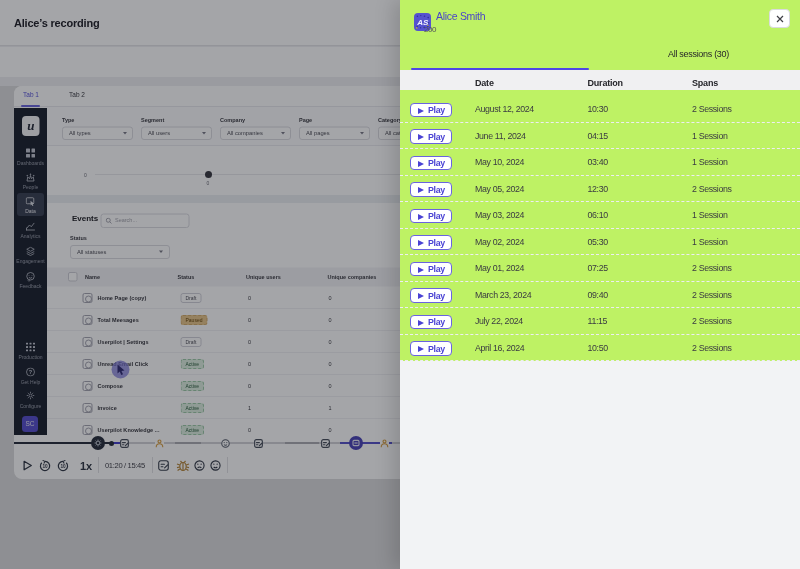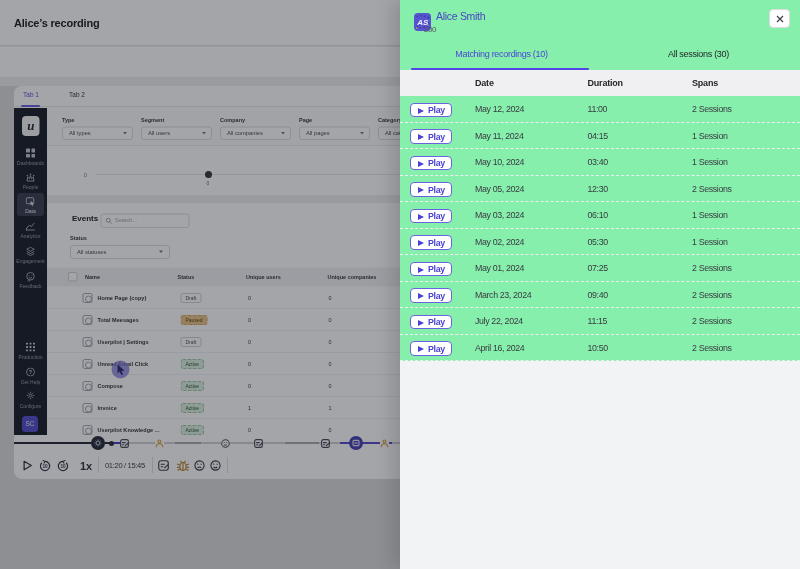--- a/index.html
+++ b/index.html
@@ -26,21 +26,21 @@
   .erow::after { content:""; position:absolute; left:76px; top:17px; width:10px; height:10px; border:2px solid #a8a8b3; border-radius:50%; background:transparent; }
   .en { position:absolute; left:101px; font-weight:bold; letter-spacing:0.1px; color:#3b3b42; }
   .badge { position:absolute; left:267px; top:12px; height:20px; line-height:16px; padding:0 8px; border-radius:5px; font-size:10px; }
   .bd { border:2px solid #d2d2da; color:#52525b; background:#fff; }
   .bp { border:2px dashed #d4ad6e; color:#6b4c12; background:#e8c68c; }
   .ba { border:2px dashed #a0cbaa; color:#2f5f41; background:#def0e1; }
   .v1 { position:absolute; left:402px; }
   .v2 { position:absolute; left:563px; }
   .tlic { position:absolute; top:2.5px; background:#fff; }
   #dim { position:absolute; inset:0; background:rgba(5,9,17,0.365); }
-  #drawer { position:absolute; left:400px; top:0; width:400px; height:569px; background:#86efac; box-shadow:-7px 0 18px rgba(0,0,0,0.15); }
+  #drawer { position:absolute; left:400px; top:0; width:400px; height:569px; background:#bef264; box-shadow:-7px 0 18px rgba(0,0,0,0.15); }
   .dtab { position:absolute; top:48.5px; font-size:9px; letter-spacing:-0.3px; text-align:center; }
   .dth { position:absolute; top:0; font-size:9px; font-weight:bold; letter-spacing:-0.2px; color:#26262b; line-height:26px; }
   .drow { position:absolute; left:0; width:400px; height:26.5px; border-bottom:1px dashed #ededf2; font-size:8.8px; color:#3a3a42; letter-spacing:-0.35px; }
   .drow > span { position:absolute; top:0; line-height:26px; }
   .drow > .pb { top:6.5px; }
   .pb { position:absolute; left:9.5px; width:42px; height:14.5px; border:1px solid #6a63e0; border-radius:4px; background:#fff; }
   .pb::before { content:""; position:absolute; left:7px; top:4px; width:0; height:0; border-left:6px solid #4a42d4; border-top:3.5px solid transparent; border-bottom:3.5px solid transparent; }
   .pb::after { content:"Play"; position:absolute; left:17.5px; top:0.5px; font-size:8.8px; line-height:13px; font-weight:bold; color:#4a42d4; letter-spacing:-0.3px; }
   .dc1 { left:75px; } .dc2 { left:187.5px; } .dc3 { left:292px; }
 </style>
@@ -344,37 +344,36 @@
           <text x="8.9" y="12" text-anchor="middle" font-size="8" font-weight="bold" font-style="italic" fill="#f2f2fb" font-family="Liberation Sans">AS</text>
         </svg>
     </div>
     <div class="a" style="left:36px;top:9.5px;font-size:10.5px;font-weight:normal;letter-spacing:-0.3px;color:#4a44c8;">Alice Smith</div>
     <div class="a" style="left:24px;top:24.5px;font-size:8px;letter-spacing:-0.4px;color:#52525b;">200</div>
     <div class="a" style="left:369px;top:9px;width:21px;height:19px;border:1px solid #dadade;border-radius:4px;background:#fff;">
       <svg class="a" style="left:6px;top:5px;" width="8" height="8" viewBox="0 0 8 8" stroke="#3f3f46" stroke-width="1.2">
           <path d="M1 1 L7 7 M7 1 L1 7"></path>
         </svg>
     </div>
-    <div class="dtab" style="left:7px;width:189px;color:#4c46d6;">Matching recordings (10)</div>
     <div class="dtab" style="left:204px;width:189px;color:#27272a;">All sessions (30)</div>
     <div class="a" style="left:11px;top:68px;width:178px;height:2px;background:#4f46e5;border-radius:1px;"></div>
-    <div class="a" style="left:0;top:70px;width:400px;height:26px;background:#f0f0f2;">
+    <div class="a" style="left:0;top:70px;width:400px;height:20px;background:#f0f0f2;">
       <span class="dth dc1">Date</span>
         <span class="dth dc2">Duration</span>
         <span class="dth dc3">Spans</span>
     </div>
     <div class="drow" style="top:96px;">
         <span class="pb"></span>
-        <span class="dc1">May 12, 2024</span>
-        <span class="dc2">11:00</span>
+        <span class="dc1">August 12, 2024</span>
+        <span class="dc2">10:30</span>
         <span class="dc3">2 Sessions</span>
       </div>
     <div class="drow" style="top:122.5px;">
         <span class="pb"></span>
-        <span class="dc1">May 11, 2024</span>
+        <span class="dc1">June 11, 2024</span>
         <span class="dc2">04:15</span>
         <span class="dc3">1 Session</span>
       </div>
     <div class="drow" style="top:149px;">
         <span class="pb"></span>
         <span class="dc1">May 10, 2024</span>
         <span class="dc2">03:40</span>
         <span class="dc3">1 Session</span>
       </div>
     <div class="drow" style="top:175.5px;">

